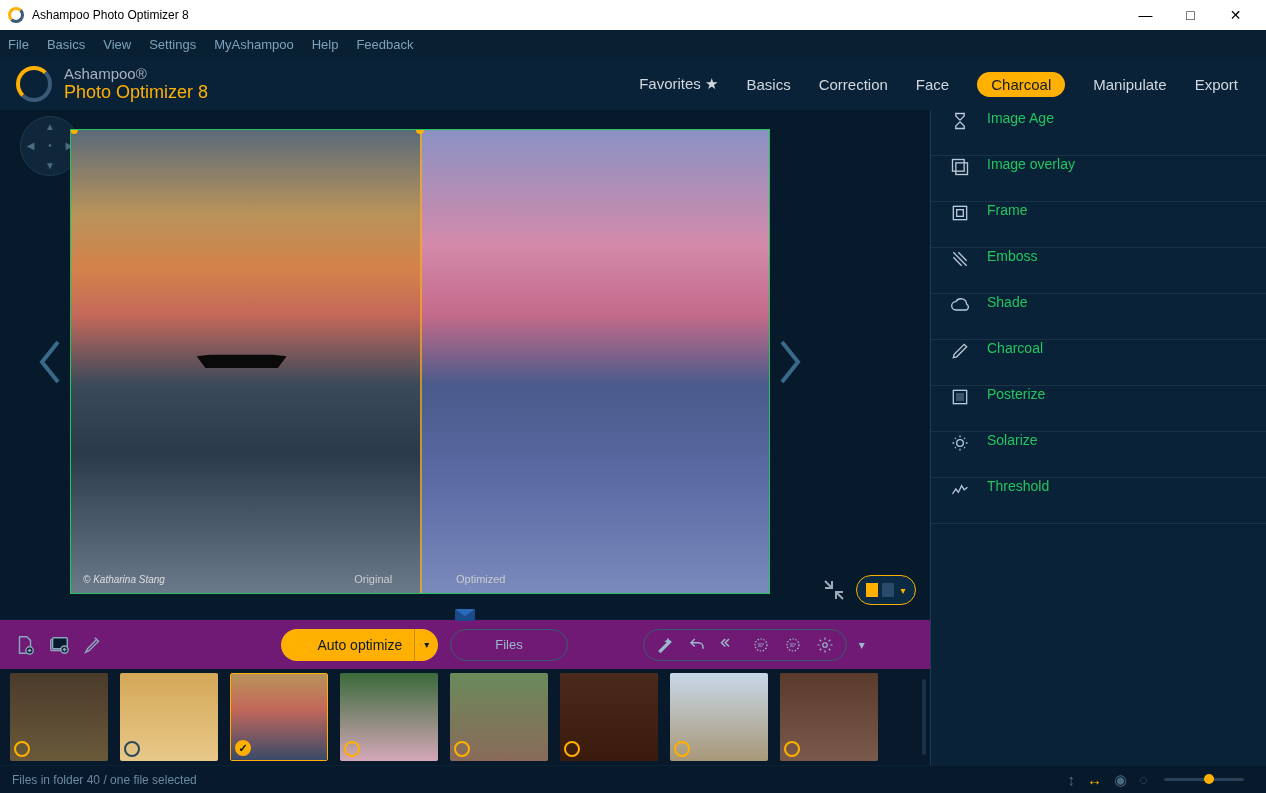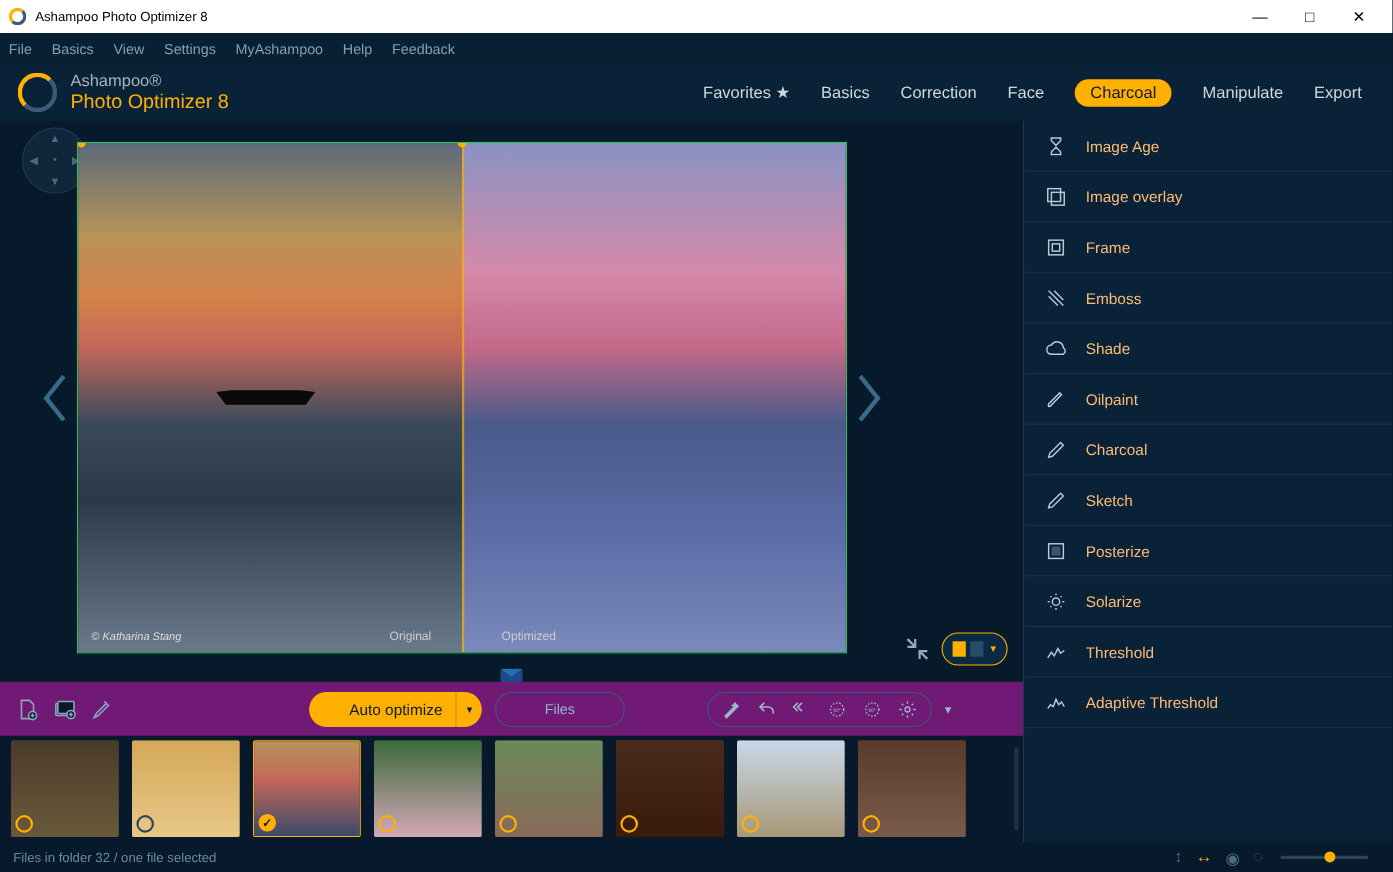--- a/index.html
+++ b/index.html
@@ -76,21 +76,21 @@
 
 .filmstrip { height: 96px; display: flex; align-items: center; padding: 4px 10px; gap: 12px; background: #07192a; position: relative; }
 .thumb { width: 98px; height: 88px; background: #2a3a4a; border-radius: 2px; position: relative; cursor: pointer; overflow: hidden; }
 .thumb.selected { border: 1px solid #ffb000; }
 .thumb .ring { position: absolute; left: 4px; bottom: 4px; width: 16px; height: 16px; border: 2px solid #ffb000; border-radius: 50%; }
 .thumb .ring.check { background: #ffb000; display: flex; align-items: center; justify-content: center; color: #0a1a2a; font-size: 11px; font-weight: bold; }
 .thumb .ring.dark { border-color: #2a4a5a; }
 .thumb .fill { position: absolute; inset: 0; }
 
 
-.effect-item { height: 46px; display: flex; align-items: center; padding: 0 18px; gap: 16px; border-bottom: 1px solid #1a3248; color: #fdba74; font-size: 14px; cursor: pointer; }
+.effect-item { height: 46px; display: flex; padding: 0 18px; gap: 16px; border-bottom: 1px solid #1a3248; color: #22c55e; font-size: 14px; cursor: pointer; }
 .effect-item .ico { width: 22px; height: 22px; display: flex; align-items: center; justify-content: center; color: #b8c8d8; }
 
 
 .statusbar { height: 28px; background: #071a2b; border-top: 1px solid #0a2238; display: flex; align-items: center; padding: 0 12px; font-size: 12px; color: #6a8aa0; }
 .statusbar .spacer { flex: 1; }
 .statusbar .ctrl { margin: 0 6px; color: #ffb000; cursor: pointer; font-size: 15px; }
 .statusbar .ctrl.dim { color: #4a6a82; }
 .status-slider { width: 80px; height: 3px; background: #2a4258; margin: 0 10px; position: relative; border-radius: 2px; }
 .status-slider .dot { width: 10px; height: 10px; background: #ffb000; border-radius: 50%; position: absolute; top: -4px; left: 40px; }
 
@@ -349,40 +349,24 @@
         <span class="ico">
           <svg width="20" height="20" viewBox="0 0 24 24" stroke="currentColor" stroke-width="1.6" fill="none">
             <path d="M7 18a5 5 0 010-10 7 7 0 0113 3 4 4 0 010 7z"></path>
           </svg>
         </span>
         <span>Shade</span>
       </div>
       <div class="effect-item">
         <span class="ico">
           <svg width="20" height="20" viewBox="0 0 24 24" stroke="currentColor" stroke-width="1.6" fill="none">
-            <path d="M4 20c2 0 3-1 4-3l10-10-2-2L6 15c-2 1-3 2-2 5z"></path>
-          </svg>
-        </span>
-        <span>Oilpaint</span>
-      </div>
-      <div class="effect-item">
-        <span class="ico">
-          <svg width="20" height="20" viewBox="0 0 24 24" stroke="currentColor" stroke-width="1.6" fill="none">
             <path d="M4 20l4-1L20 7l-3-3L5 16z"></path>
           </svg>
         </span>
         <span>Charcoal</span>
-      </div>
-      <div class="effect-item">
-        <span class="ico">
-          <svg width="20" height="20" viewBox="0 0 24 24" stroke="currentColor" stroke-width="1.6" fill="none">
-            <path d="M4 20l4-1L20 7l-3-3L5 16z"></path>
-          </svg>
-        </span>
-        <span>Sketch</span>
       </div>
       <div class="effect-item">
         <span class="ico">
           <svg width="20" height="20" viewBox="0 0 24 24" stroke="currentColor" stroke-width="1.6" fill="none">
             <rect x="4" y="4" width="16" height="16"></rect>
             <rect x="8" y="8" width="8" height="8" fill="currentColor" opacity="0.3"></rect>
           </svg>
         </span>
         <span>Posterize</span>
       </div>
@@ -396,33 +380,25 @@
         <span>Solarize</span>
       </div>
       <div class="effect-item">
         <span class="ico">
           <svg width="20" height="20" viewBox="0 0 24 24" stroke="currentColor" stroke-width="1.6" fill="none">
             <path d="M3 18l4-6 3 4 4-8 3 5 4-3"></path>
           </svg>
         </span>
         <span>Threshold</span>
       </div>
-      <div class="effect-item">
-        <span class="ico">
-          <svg width="20" height="20" viewBox="0 0 24 24" stroke="currentColor" stroke-width="1.6" fill="none">
-            <path d="M3 18l3-4 3 2 3-8 3 6 3-3 3 5"></path>
-          </svg>
-        </span>
-        <span>Adaptive Threshold</span>
-      </div>
     </div>
 </div>
 
 <div class="statusbar">
-  <span>Files in folder 32 / one file selected</span>
+  <span>Files in folder 40 / one file selected</span>
   <div class="spacer"></div>
   <span class="ctrl dim">↕</span>
   <span class="ctrl">↔</span>
   <span class="ctrl dim">◉</span>
   <span class="ctrl dim">◌</span>
   <div class="status-slider">
       <div class="dot"></div>
     </div>
 </div>
 

